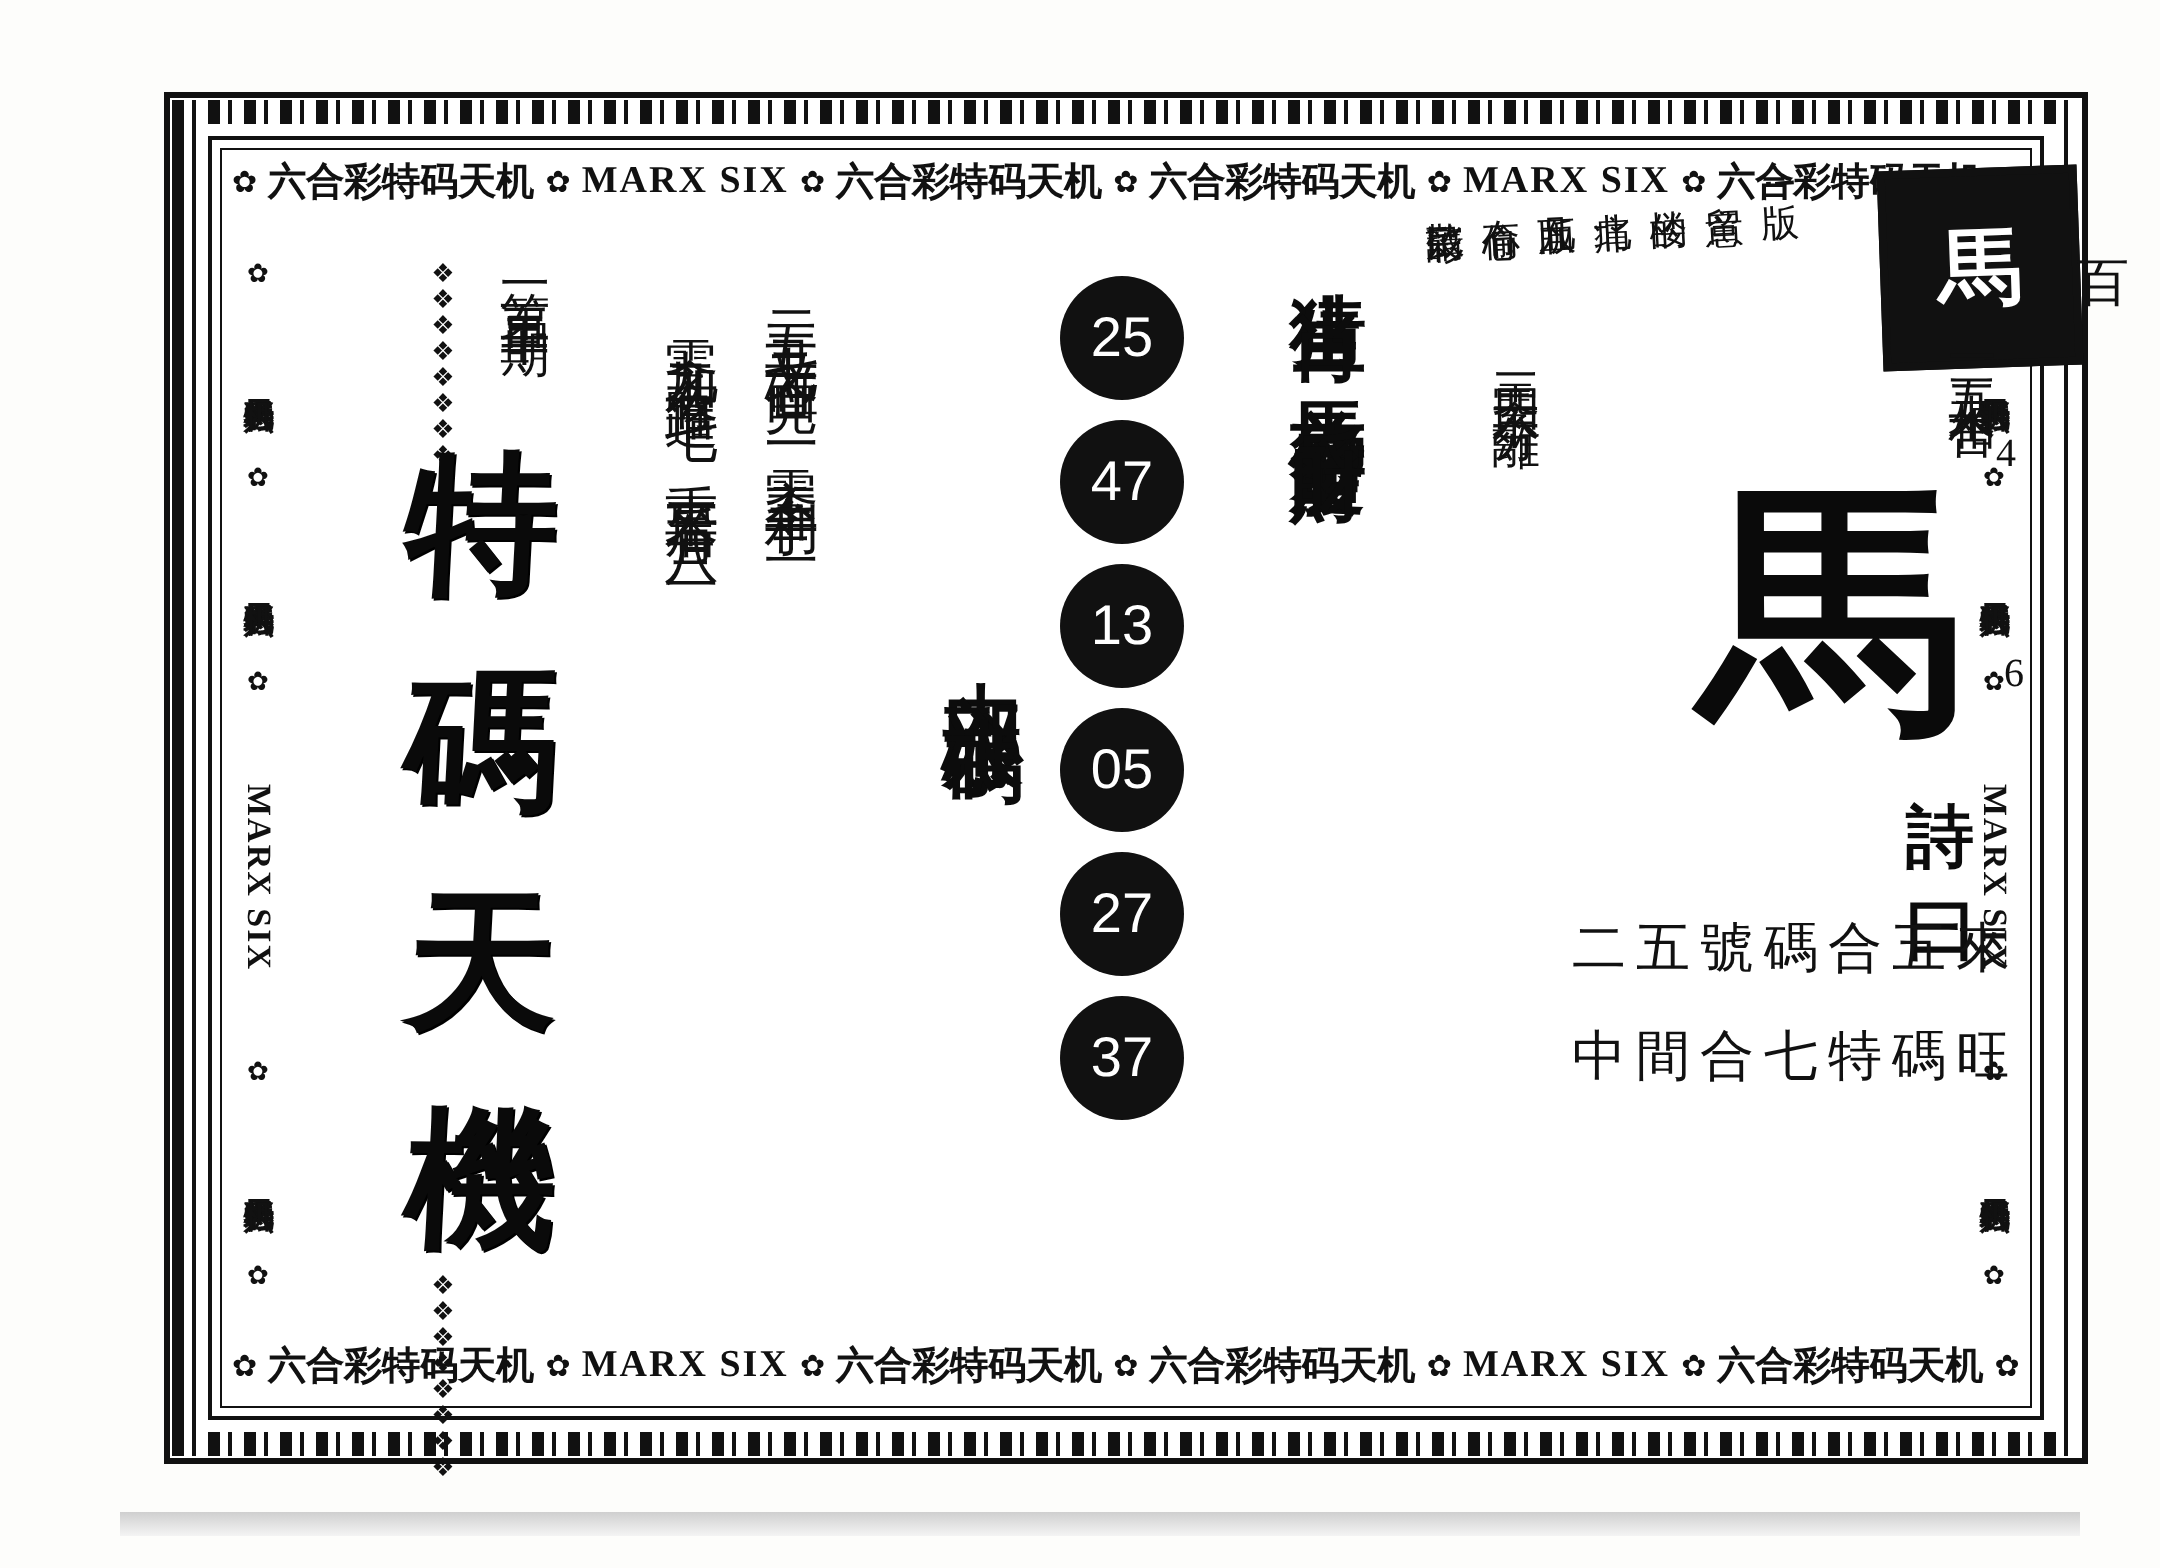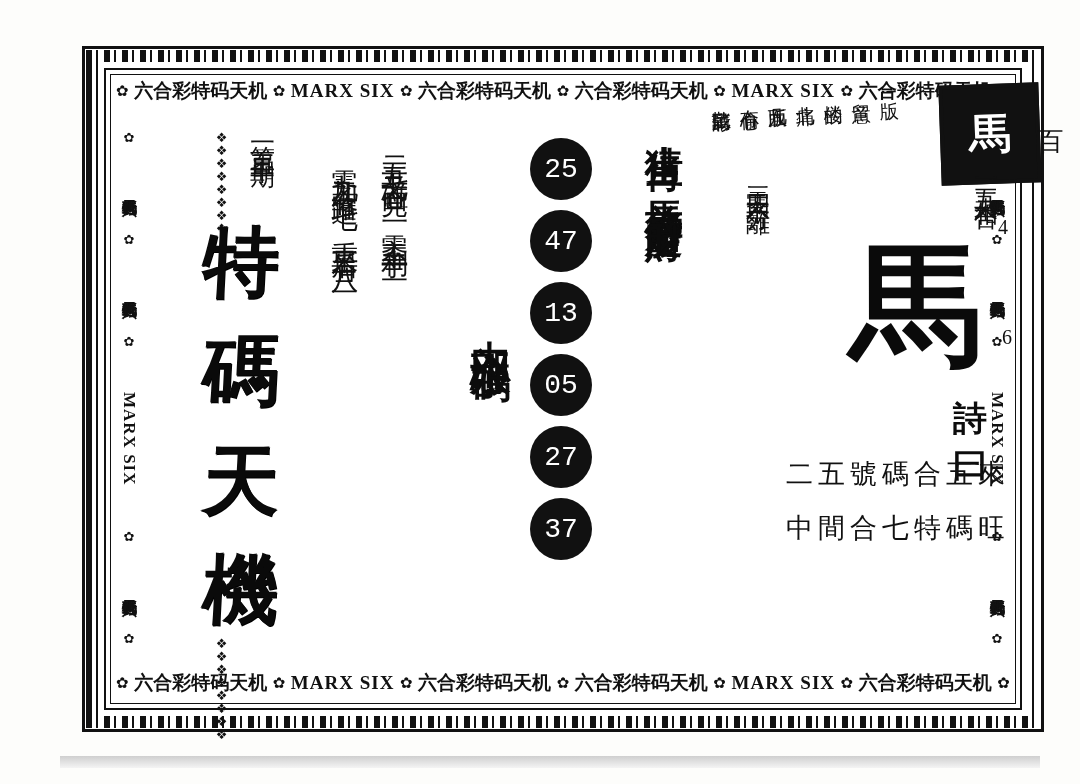--- a/index.html
+++ b/index.html
@@ -215,21 +215,21 @@
   }
   .ball {
     width: 62px;
     height: 62px;
     border-radius: 50%;
     background: #111;
     color: #fff;
     display: flex;
     align-items: center;
     justify-content: center;
-    font-family: Liberation Mono, monospace;
+    font-family: Liberation Sans, sans-serif;
     font-size: 28px;
     margin-bottom: 10px;
   }
 
   
   .zodiac {
     position: absolute;
     left: 488px;
     top: 8px;
     writing-mode: vertical-rl;

